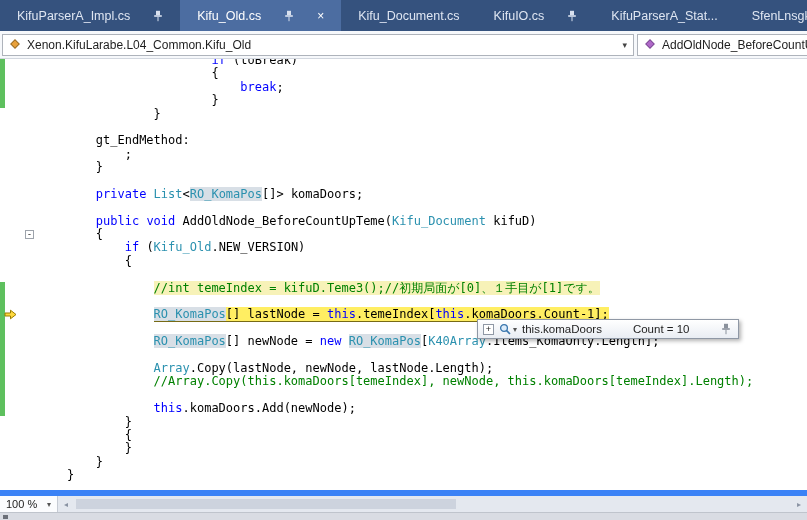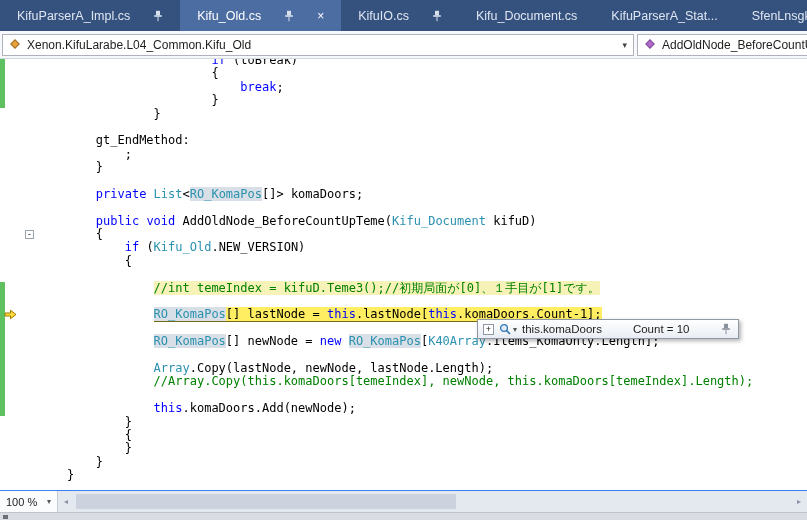--- a/index.html
+++ b/index.html
@@ -39,21 +39,21 @@
 
   
   .datatip{position:absolute;left:477px;top:260px;height:20px;display:flex;align-items:center;gap:5px;padding:0 7px 0 5px;background:linear-gradient(#ffffff,#e9edf3);border:1px solid #8f98a5;box-shadow:2px 2px 4px rgba(0,0,0,.3);font-size:11.5px;color:#1e1e1e;min-width:262px;white-space:nowrap}
   .dt-expand{width:11px;height:11px;border:1px solid #8f98a5;background:#fff;font-size:9px;line-height:9px;text-align:center}
   .dt-mag{display:flex;align-items:center}
   .dt-caret{font-size:8px;color:#555;margin-left:-3px}
   .dt-value{margin-left:26px}
   .dt-pin{margin-left:auto;display:flex}
 
   
-  .zoombar{position:absolute;left:0;top:490px;width:807px;height:22px;background:#f2f4f8;border-top:1px solid #3b82f6;display:flex;align-items:stretch}
+  .zoombar{position:absolute;left:0;top:490px;width:807px;height:22px;background:#f2f4f8;border-top:6px solid #3b82f6;display:flex;align-items:stretch}
   .zoomsel{width:58px;display:flex;align-items:center;justify-content:space-between;padding:0 6px;font-size:11px;color:#222;border-right:1px solid #c6cbd4;background:#fbfcfe}
   .zcaret{font-size:8px;color:#555}
   .hscroll{position:relative;flex:1;background:#e4e8ef;display:flex;align-items:center}
   .sarrow{width:16px;text-align:center;font-size:8px;color:#8a93a3}
   .sarrow.right{margin-left:auto}
   .sthumb{position:absolute;left:18px;width:380px;top:3px;bottom:3px;background:#cdd3de}
   .bottomstrip{position:absolute;left:0;top:512px;width:807px;height:8px;background:#d9dce3;border-top:1px solid #bfc4cc}
   .bottommark{position:absolute;left:3px;top:2px;width:5px;height:4px;background:#6b6f78}
 </style>
 </head>
@@ -75,31 +75,31 @@
       <span class="tab-pin">
         <svg width="10" height="12" viewBox="0 0 10 12">
           <rect x="3" y="0.8" width="4" height="4.4" fill="#d8e0ee"></rect>
           <rect x="1.2" y="5.2" width="7.6" height="1.6" fill="#d8e0ee"></rect>
           <rect x="4.5" y="6.8" width="1" height="4.4" fill="#d8e0ee"></rect>
         </svg>
       </span>
       <span class="tab-close">×</span>
     </div>
     <div class="tab">
+      <span class="tab-label">Kifu_Document.cs</span>
+    </div>
+    <div class="tab">
       <span class="tab-label">KifuIO.cs</span>
       <span class="tab-pin">
         <svg width="10" height="12" viewBox="0 0 10 12">
           <rect x="3" y="0.8" width="4" height="4.4" fill="#d8e0ee"></rect>
           <rect x="1.2" y="5.2" width="7.6" height="1.6" fill="#d8e0ee"></rect>
           <rect x="4.5" y="6.8" width="1" height="4.4" fill="#d8e0ee"></rect>
         </svg>
       </span>
-    </div>
-    <div class="tab">
-      <span class="tab-label">Kifu_Document.cs</span>
     </div>
     <div class="tab">
       <span class="tab-label">KifuParserA_Stat...</span>
     </div>
     <div class="tab">
       <span class="tab-label">SfenLnsgkgsnl...</span>
     </div>
   </div>
 
 <div class="navbar">
@@ -134,21 +134,21 @@
       <div class="cl"><span class="cc"><span class="lt"></span></span></div>
       <div class="cl"><span class="cc">        <span class="lt"><span class="tok-k">public</span><span class="tok-p"> </span><span class="tok-k">void</span><span class="tok-p"> AddOldNode_BeforeCountUpTeme(</span><span class="tok-t">Kifu_Document</span><span class="tok-p"> kifuD)</span></span></span></div>
       <div class="cl"><span class="fold">-</span><span class="cc">        <span class="lt"><span class="tok-p">{</span></span></span></div>
       <div class="cl"><span class="cc">            <span class="lt"><span class="tok-k">if</span><span class="tok-p"> (</span><span class="tok-t">Kifu_Old</span><span class="tok-p">.NEW_VERSION)</span></span></span></div>
       <div class="cl"><span class="cc">            <span class="lt"><span class="tok-p">{</span></span></span></div>
       <div class="cl"><span class="cc"><span class="lt"></span></span></div>
       <div class="cl"><span class="chg"></span><span class="cc">                <span class="lt bg-pale"><span class="tok-c">//int temeIndex = kifuD.Teme3();//初期局面が[0]、１手目が[1]です。</span></span></span></div>
       <div class="cl"><span class="chg"></span><span class="cc"><span class="lt"></span></span></div>
       <div class="cl"><span class="chg"></span><span class="glyph"><svg width="13" height="13" viewBox="0 0 13 13">
             <path d="M1 5 h5.5 V2.2 L12 6.5 6.5 10.8 V8 H1 z" fill="#FFD93E" stroke="#9a7d00" stroke-width="1"></path>
-          </svg></span><span class="cc">                <span class="lt bg-current"><span class="tok-ts">RO_KomaPos</span><span class="tok-p">[] lastNode = </span><span class="tok-k">this</span><span class="tok-p">.lastNode[</span><span class="tok-k">this</span><span class="tok-p">.komaDoors.Count-1];</span></span></span></div>
+          </svg></span><span class="cc">                <span class="lt bg-current"><span class="tok-ts">RO_KomaPos</span><span class="tok-p">[] lastNode = </span><span class="tok-k">this</span><span class="tok-p">.temeIndex[</span><span class="tok-k">this</span><span class="tok-p">.komaDoors.Count-1];</span></span></span></div>
       <div class="cl"><span class="chg"></span><span class="cc"><span class="lt"></span></span></div>
       <div class="cl"><span class="chg"></span><span class="cc">                <span class="lt"><span class="tok-ts">RO_KomaPos</span><span class="tok-p">[] newNode = </span><span class="tok-k">new</span><span class="tok-p"> </span><span class="tok-ts">RO_KomaPos</span><span class="tok-p">[</span><span class="tok-t">K40Array</span><span class="tok-p">.Items_KomaOnly.Length];</span></span></span></div>
       <div class="cl"><span class="chg"></span><span class="cc"><span class="lt"></span></span></div>
       <div class="cl"><span class="chg"></span><span class="cc">                <span class="lt"><span class="tok-t">Array</span><span class="tok-p">.Copy(lastNode, newNode, lastNode.Length);</span></span></span></div>
       <div class="cl"><span class="chg"></span><span class="cc">                <span class="lt"><span class="tok-c">//Array.Copy(this.komaDoors[temeIndex], newNode, this.komaDoors[temeIndex].Length);</span></span></span></div>
       <div class="cl"><span class="chg"></span><span class="cc"><span class="lt"></span></span></div>
       <div class="cl"><span class="chg"></span><span class="cc">                <span class="lt"><span class="tok-k">this</span><span class="tok-p">.komaDoors.Add(newNode);</span></span></span></div>
       <div class="cl"><span class="cc">            <span class="lt"><span class="tok-p">}</span></span></span></div>
       <div class="cl"><span class="cc">            <span class="lt"><span class="tok-p">{</span></span></span></div>
       <div class="cl"><span class="cc">            <span class="lt"><span class="tok-p">}</span></span></span></div>

